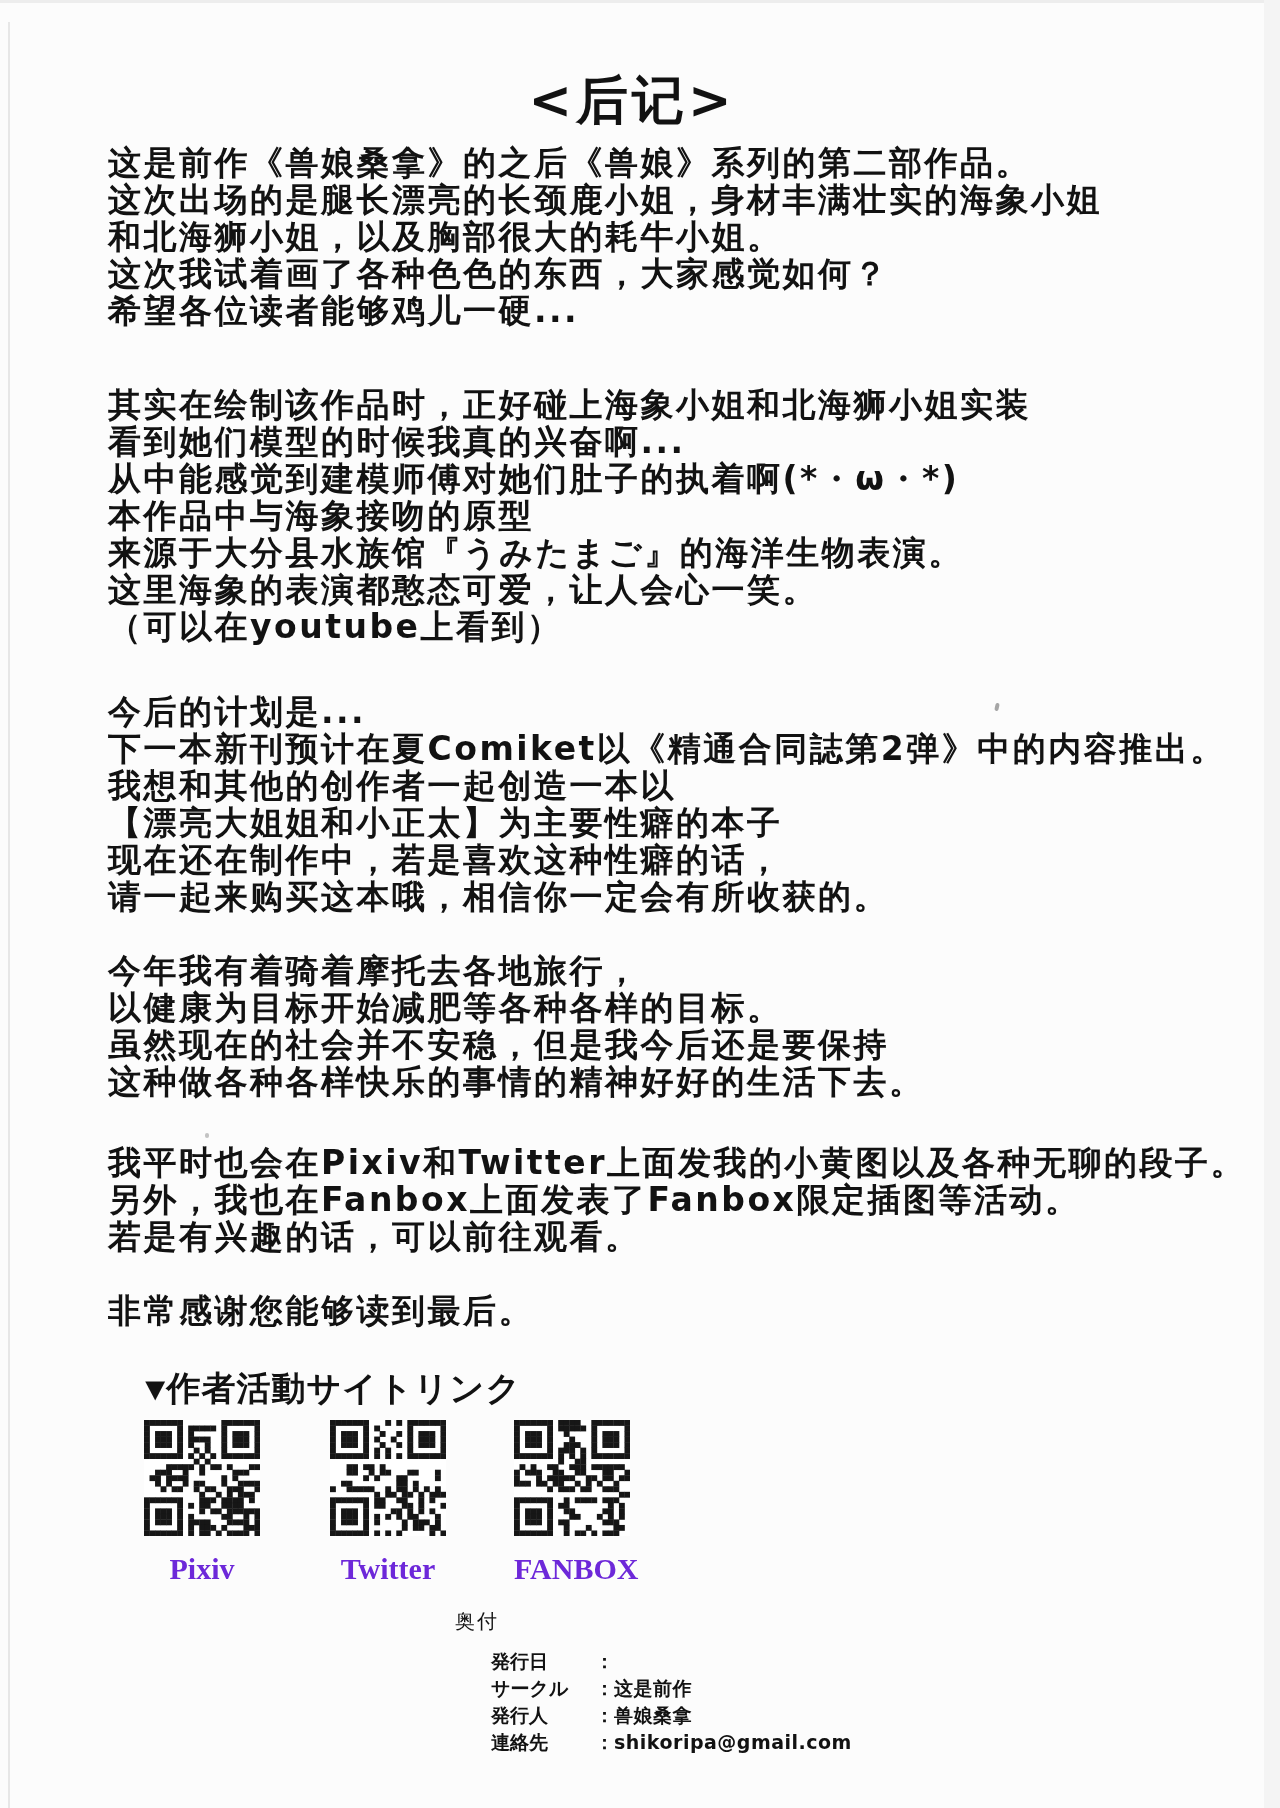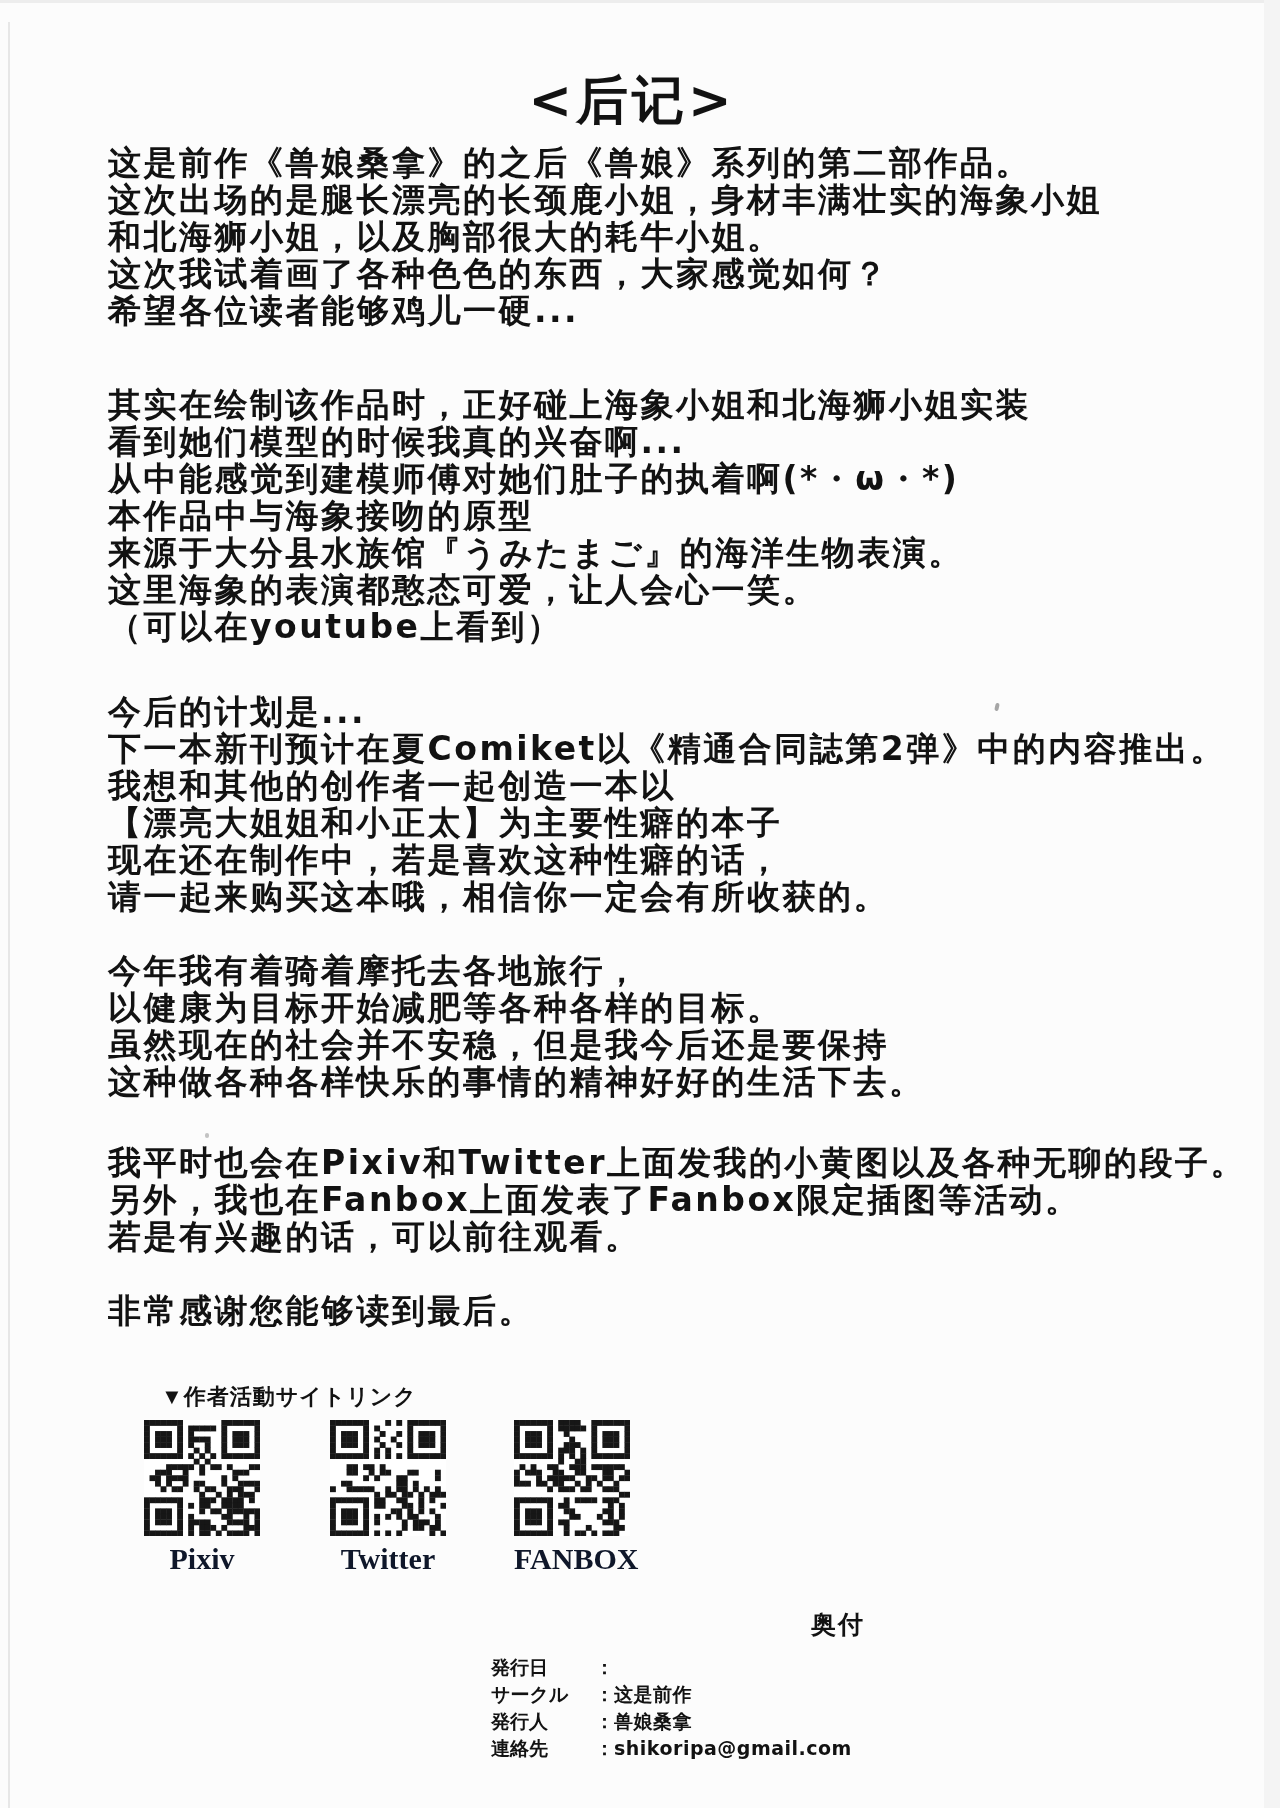--- a/index.html
+++ b/index.html
@@ -38,45 +38,45 @@
     letter-spacing:2.5px;
   }
   .content p:nth-of-type(1){margin-bottom:57px;}
   .content p:nth-of-type(2){margin-bottom:48px;}
   .content p:nth-of-type(3){margin-bottom:37px;}
   .content p:nth-of-type(4){margin-bottom:44px;}
   .content p:nth-of-type(5){margin-bottom:37px;}
 
   
   .links-heading{
-    position:absolute;left:145px;top:1366px;margin:16px;
-    font-family:Liberation Serif, serif;
-    font-size:22px;font-weight:700;letter-spacing:1px;
+    position:absolute;left:145px;top:1366px;margin:0;
+    font-family:Liberation Mono, monospace;
+    font-size:34px;font-weight:700;letter-spacing:1px;
   }
   .qr-row{position:absolute;left:0;top:1420px;width:1280px;height:180px;}
   .qr-unit{position:absolute;width:116px;margin:0;text-align:center;}
   .qr-unit.u1{left:144px;top:0;}
   .qr-unit.u2{left:330px;top:0;}
   .qr-unit.u3{left:514px;top:0;}
   .qr{width:116px;height:116px;}
   .qr svg{display:block;}
   .qr-label{
-    display:block;margin-top:6px;
+    display:block;margin-top:16px;
     font-family:"Liberation Serif","DejaVu Serif",serif;
-    font-size:30px;font-weight:700;color:#0f172a;white-space:nowrap;
+    font-size:30px;font-weight:700;color:#6d28d9;white-space:nowrap;
   }
 
   
   .colophon{
     position:absolute;left:455px;top:1608px;width:410px;
     font-size:19px;font-weight:700;
   }
   .colophon-title{
-    margin:0 0 13px 0;text-align:right;
-    font-size:25px;font-weight:700;letter-spacing:2px;
+    margin:0 0 13px 0;text-align:left;
+    font-size:20px;font-weight:400;letter-spacing:2px;
   }
   .col-row{display:flex;line-height:27px;}
   .col-label{flex:0 0 104px;margin-left:36px;}
   .col-sep{flex:0 0 auto;}
   .col-value{flex:1 1 auto;letter-spacing:.5px;}
 </style>
 </head>
 <body>
 
 <div class="page">

